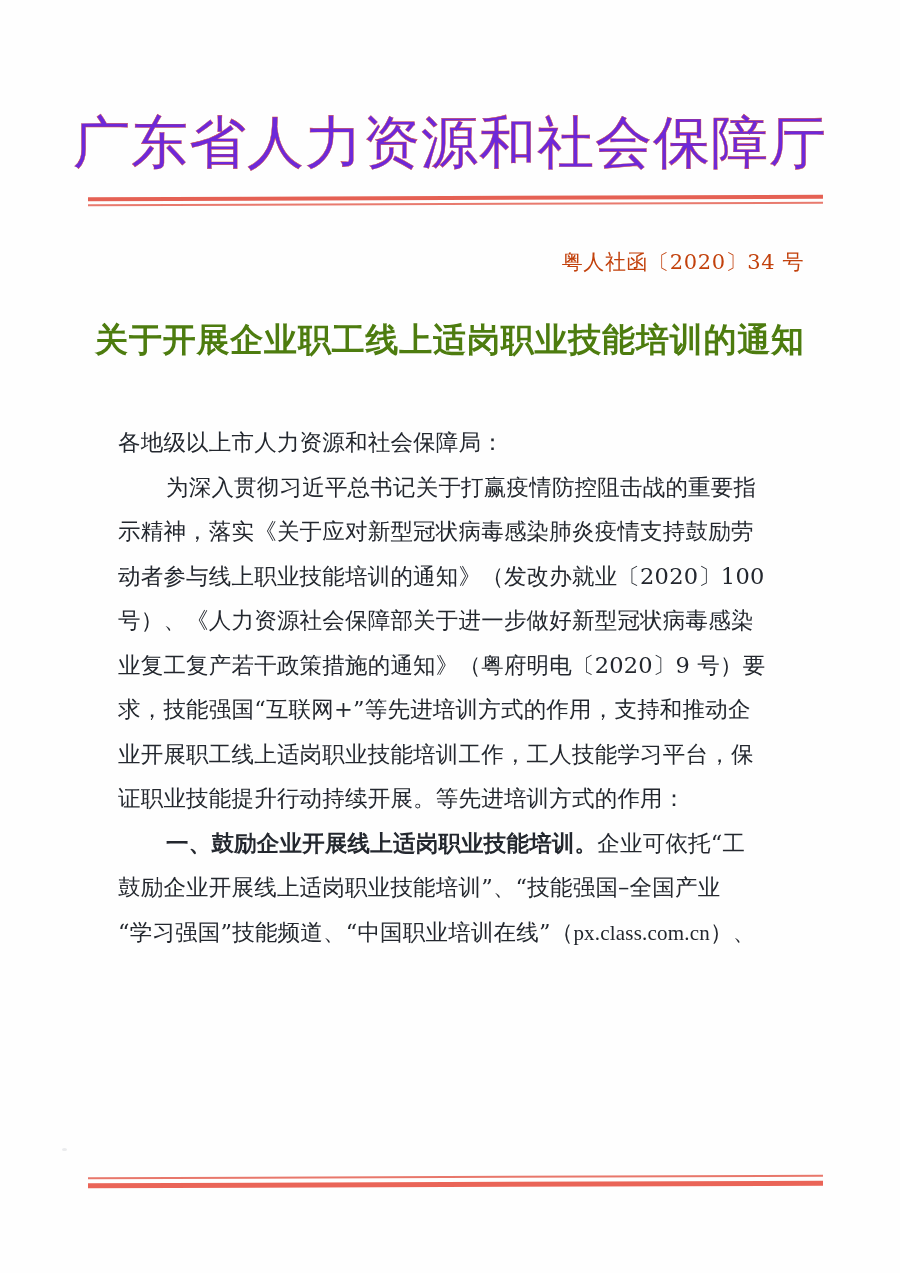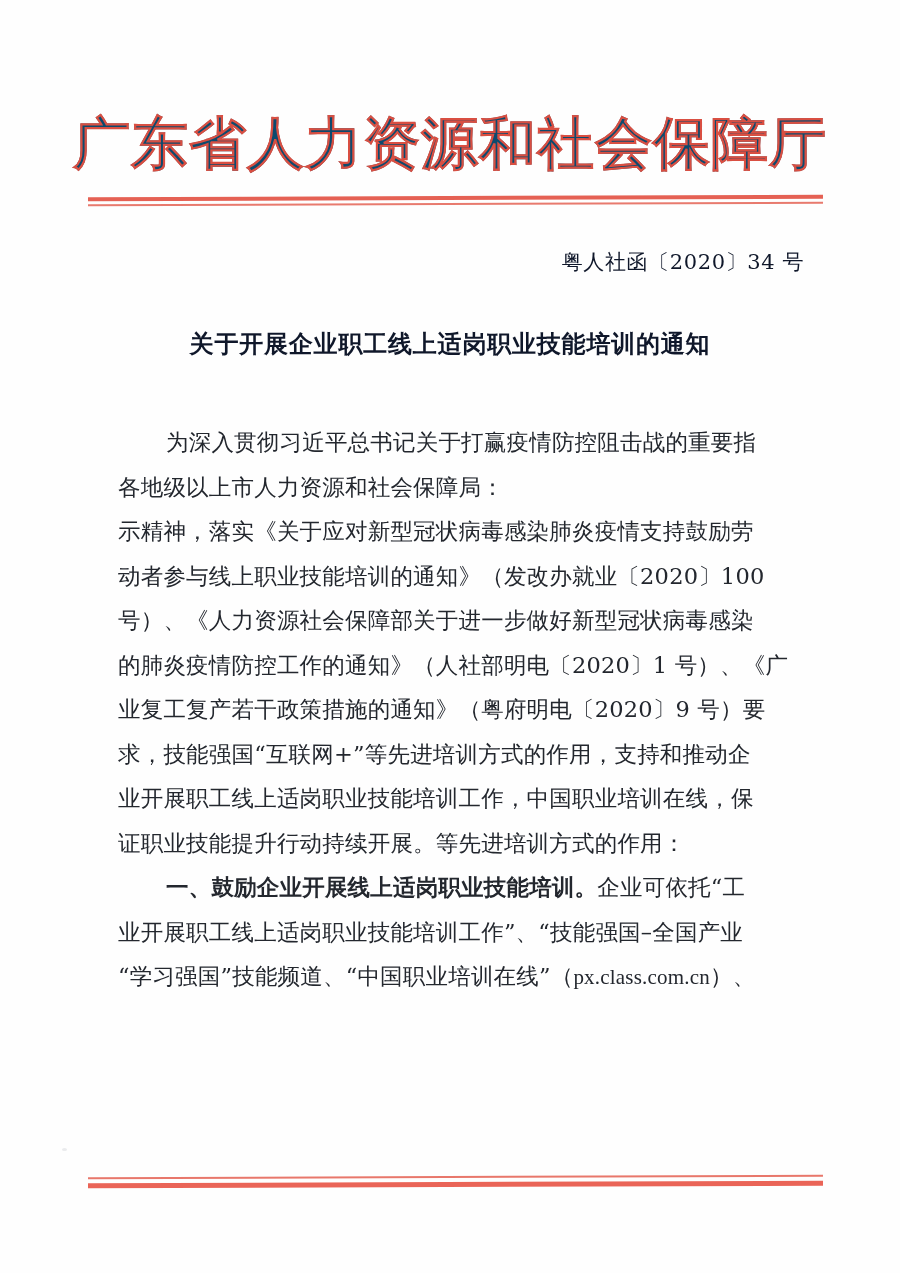--- a/index.html
+++ b/index.html
@@ -21,24 +21,24 @@
   .letterhead {
     position: absolute;
     top: 112px;
     left: 0;
     width: 900px;
     text-align: center;
   }
 
   .letterhead-title {
     font-family: "DejaVu Serif", serif;
-    font-weight: bold;
+    font-weight: normal;
     font-size: 57px;
     line-height: 1.08;
-    color: #0c4a6e;
+    color: #6d28d9;
     letter-spacing: 1px;
     white-space: nowrap;
     -webkit-text-stroke: 0.4px #d94f42;
   }
 
   
   .header-rule {
     position: absolute;
     left: 88px;
     top: 196px;
@@ -58,36 +58,36 @@
     background: #e87a6e;
   }
 
   
   .doc-number {
     position: absolute;
     top: 248px;
     right: 96px;
     font-family: "DejaVu Serif", serif;
     font-size: 21px;
-    color: #0f172a;
+    color: #c2410c;
     letter-spacing: 0.6px;
     white-space: nowrap;
   }
 
   
   .doc-title {
     position: absolute;
-    top: 328px;
+    top: 318px;
     left: 0;
     width: 900px;
     text-align: center;
     font-family: "DejaVu Serif", serif;
     font-weight: bold;
-    font-size: 24px;
-    color: #0f172a;
+    font-size: 33px;
+    color: #4d7c0f;
     letter-spacing: 0.8px;
     white-space: nowrap;
   }
 
   
   .body-block {
     position: absolute;
     top: 420px;
     left: 118px;
     width: 690px;
@@ -164,37 +164,36 @@
     <div class="bar-gap"></div>
     <div class="bar-thin"></div>
   </div>
 
   <div class="doc-number">粤人社函〔2020〕34 号</div>
 
   <div class="doc-title">关于开展企业职工线上适岗职业技能培训的通知</div>
 
   <div class="body-block">
 
+    <div class="body-line">各地级以上市人力资源和社会保障局：</div>
+
     <div class="body-line indent">为深入贯彻习近平总书记关于打赢疫情防控阻击战的重要指</div>
-
-    <div class="body-line">各地级以上市人力资源和社会保障局：</div>
     <div class="body-line">示精神，落实《关于应对新型冠状病毒感染肺炎疫情支持鼓励劳</div>
     <div class="body-line">动者参与线上职业技能培训的通知》（发改办就业〔2020〕100</div>
     <div class="body-line">号）、《人力资源社会保障部关于进一步做好新型冠状病毒感染</div>
-    <div class="body-line">的肺炎疫情防控工作的通知》（人社部明电〔2020〕1 号）、《广</div>
     <div class="body-line">业复工复产若干政策措施的通知》（粤府明电〔2020〕9 号）要</div>
     <div class="body-line">求，技能强国“互联网+”等先进培训方式的作用，支持和推动企</div>
-    <div class="body-line">业开展职工线上适岗职业技能培训工作，中国职业培训在线，保</div>
+    <div class="body-line">业开展职工线上适岗职业技能培训工作，工人技能学习平台，保</div>
     <div class="body-line">证职业技能提升行动持续开展。等先进培训方式的作用：</div>
 
     <div class="body-line indent">
       <span class="bold-run">一、鼓励企业开展线上适岗职业技能培训。</span><span>企业可依托“工</span>
     </div>
 
-    <div class="body-line">业开展职工线上适岗职业技能培训工作”、“技能强国–全国产业</div>
+    <div class="body-line">鼓励企业开展线上适岗职业技能培训”、“技能强国–全国产业</div>
 
     <div class="body-line">
       <span>“学习强国”技能频道、“中国职业培训在线”（</span><span class="latin">px.class.com.cn</span><span>）、</span>
     </div>
 
   </div>
 
   <div class="scan-speck"></div>
 
   <div class="footer-rule">

